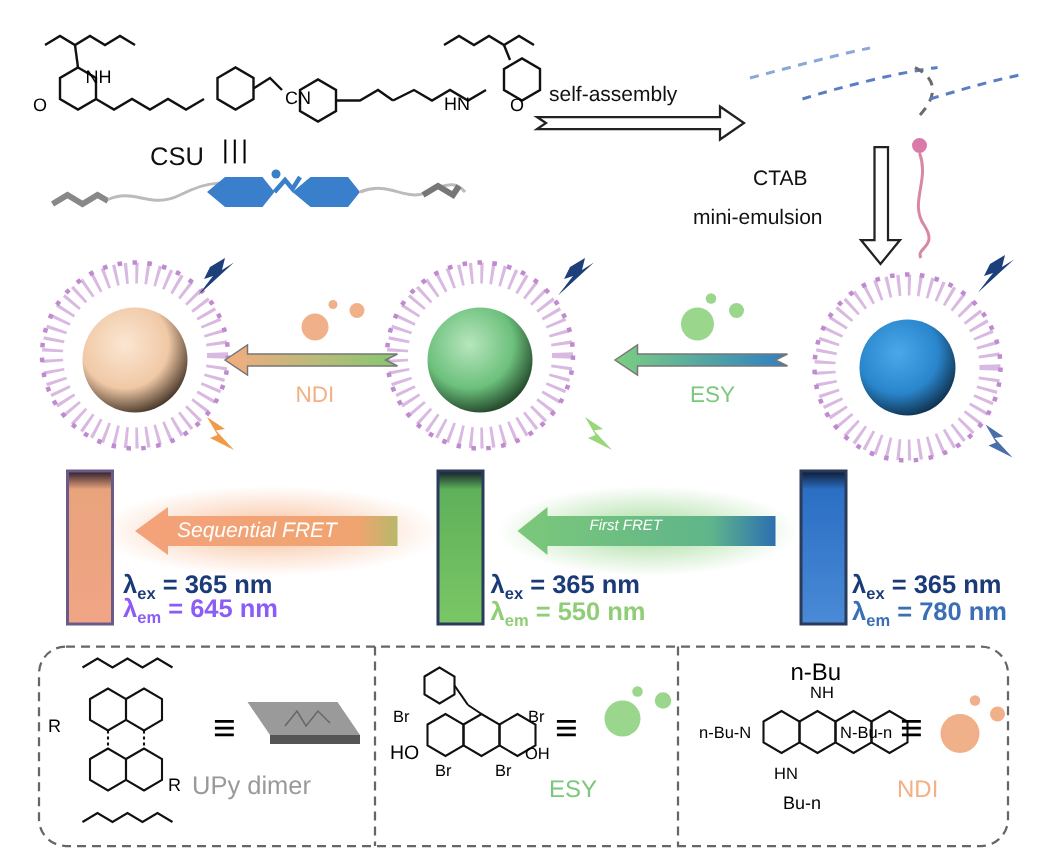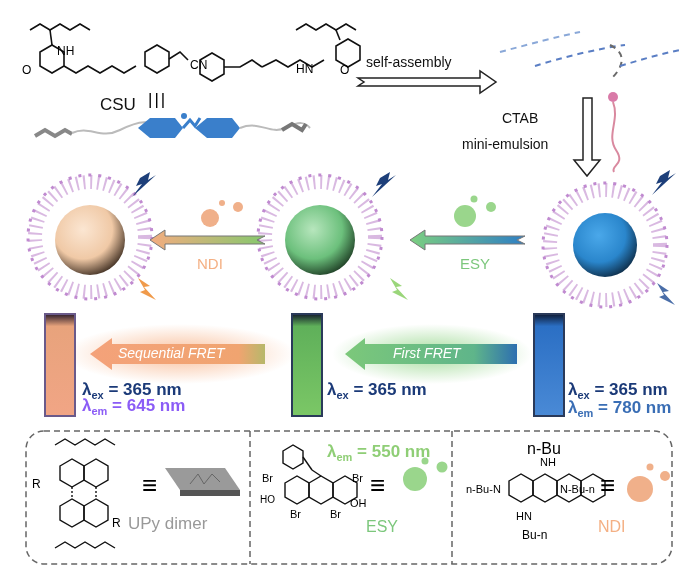--- a/index.html
+++ b/index.html
@@ -218,43 +218,43 @@
 <span class="lbl" style="left:100px;top:95px;font-size:17px;color:#111;">CSU</span>
 <span class="lbl" style="left:148px;top:90px;font-size:17px;font-weight:normal;letter-spacing:2px;">|||</span>
 <span class="lbl" style="left:366px;top:54px;font-size:14px;color:#111;">self-assembly</span>
 <span class="lbl" style="left:502px;top:110px;font-size:14px;color:#111;">CTAB</span>
 <span class="lbl" style="left:462px;top:136px;font-size:14px;color:#111;">mini-emulsion</span>
 
 <span class="lbl" style="left:197px;top:255px;font-size:15px;font-weight:normal;color:#f4b084;">NDI</span>
 <span class="lbl" style="left:460px;top:255px;font-size:15px;color:#7cc77c;">ESY</span>
 
 <span class="lbl" style="left:118px;top:345px;font-size:14px;font-style:italic;color:#fff;">Sequential FRET</span>
-<span class="lbl" style="left:393px;top:345px;font-size:14px;font-style:italic;color:#fff;">First FRET</span>
+<span class="lbl" style="left:393px;top:345px;font-size:10px;font-style:italic;color:#fff;">First FRET</span>
 
 <div>
   <span class="lam" style="left:82px;top:380px;color:#1b3a78;"><span>λ</span><sub>ex</sub> <span>=  365 nm</span></span>
   <span class="lam" style="left:82px;top:396px;color:#8b5cf6;"><span>λ</span><sub>em</sub> <span>= 645 nm</span></span>
 </div>
 <div>
   <span class="lam" style="left:327px;top:380px;color:#1b3a78;"><span>λ</span><sub>ex</sub> <span>=  365 nm</span></span>
-  <span class="lam" style="left:327px;top:398px;color:#8fce76;margin-top:44px;"><span>λ</span><sub>em</sub> <span>= 550 nm</span></span>
+  <span class="lam" style="left:327px;top:398px;color:#8fce76;"><span>λ</span><sub>em</sub> <span>= 550 nm</span></span>
 </div>
 <div>
   <span class="lam" style="left:568px;top:380px;color:#1b3a78;"><span>λ</span><sub>ex</sub> <span>=  365 nm</span></span>
   <span class="lam" style="left:568px;top:398px;color:#3a6eb5;"><span>λ</span><sub>em</sub> <span>= 780 nm</span></span>
 </div>
 
 <span class="lbl" style="left:32px;top:477px;font-size:12px;font-weight:normal;">R</span>
 <span class="lbl" style="left:112px;top:516px;font-size:12px;font-weight:normal;">R</span>
 <span class="lbl" style="left:142px;top:470px;font-size:26px;font-weight:normal;">≡</span>
 <span class="lbl" style="left:128px;top:514px;font-size:17px;color:#999;">UPy dimer</span>
 
 <span class="lbl" style="left:262px;top:472px;font-size:11px;font-weight:normal;">Br</span>
 <span class="lbl" style="left:352px;top:472px;font-size:11px;font-weight:normal;">Br</span>
-<span class="lbl" style="left:260px;top:494px;font-size:10px;font-weight:normal;">HO</span>
+<span class="lbl" style="left:260px;top:494px;font-size:13px;font-weight:normal;">HO</span>
 <span class="lbl" style="left:350px;top:497px;font-size:11px;font-weight:normal;">OH</span>
 <span class="lbl" style="left:290px;top:508px;font-size:11px;font-weight:normal;">Br</span>
 <span class="lbl" style="left:330px;top:508px;font-size:11px;font-weight:normal;">Br</span>
 <span class="lbl" style="left:370px;top:470px;font-size:26px;font-weight:normal;">≡</span>
 <span class="lbl" style="left:366px;top:518px;font-size:16px;color:#7cc77c;">ESY</span>
 
 <span class="lbl" style="left:527px;top:440px;font-size:16px;font-weight:normal;">n-Bu</span>
 <span class="lbl" style="left:540px;top:456px;font-size:11px;font-weight:normal;">NH</span>
 <span class="lbl" style="left:466px;top:483px;font-size:11px;font-weight:normal;">n-Bu-N</span>
 <span class="lbl" style="left:560px;top:483px;font-size:11px;font-weight:normal;">N-Bu-n</span>

